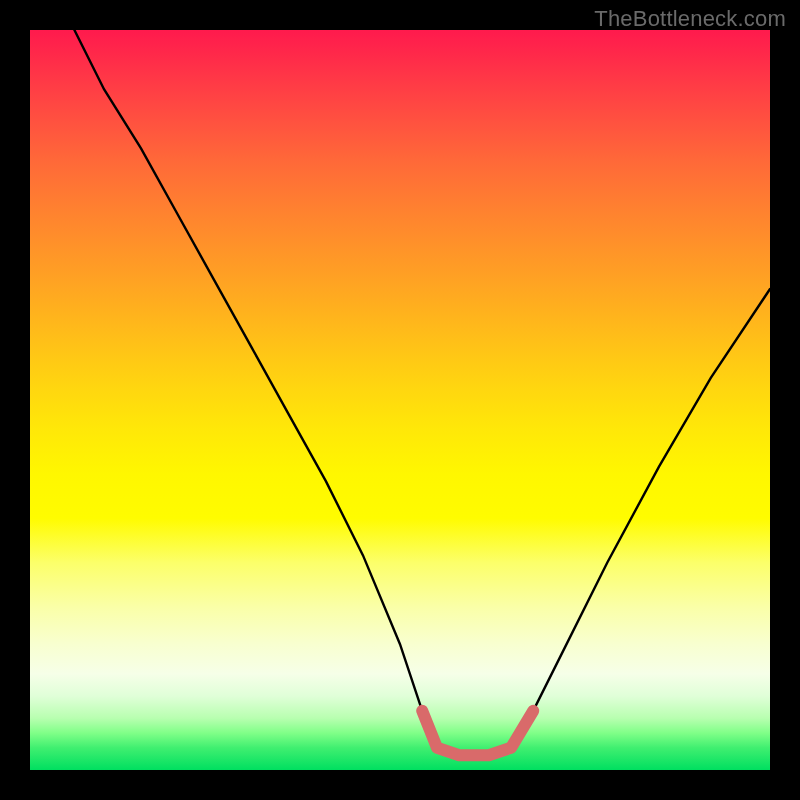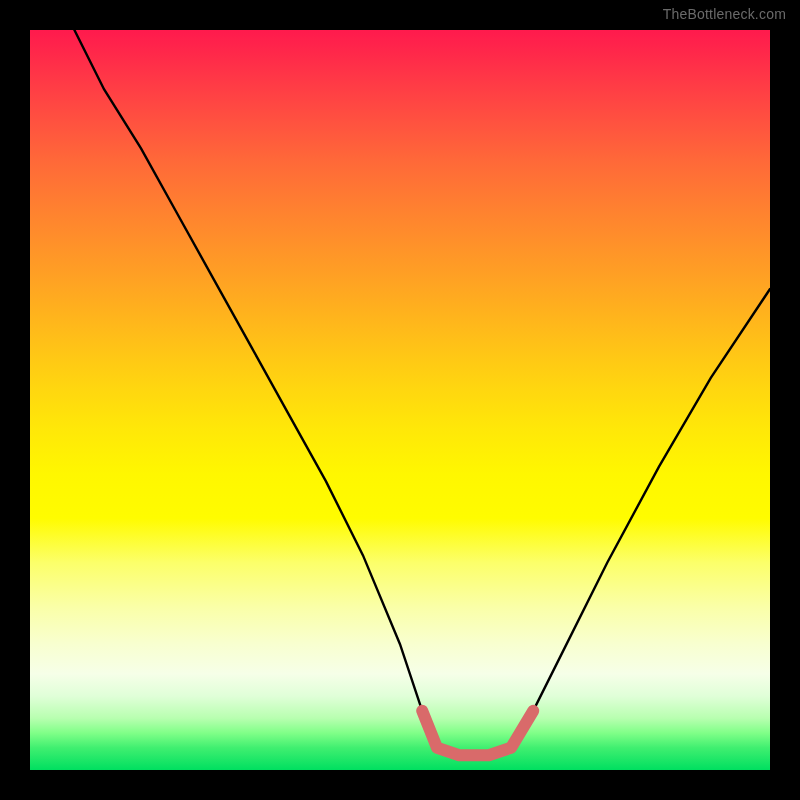--- a/index.html
+++ b/index.html
@@ -45,21 +45,21 @@
     position: absolute;
     left: 0;
     top: 0;
     width: 100%;
     height: 100%;
   }
   .watermark {
     position: absolute;
     top: 6px;
     right: 14px;
-    font-size: 14px;
+    font-size: 22px;
     font-weight: 500;
     color: #6a6a6a;
     letter-spacing: 0.2px;
   }
 </style>
 </head>
 <body>
 
 <div class="plot-area">
   <svg class="curve-svg" viewBox="0 0 740 740" preserveAspectRatio="none">

